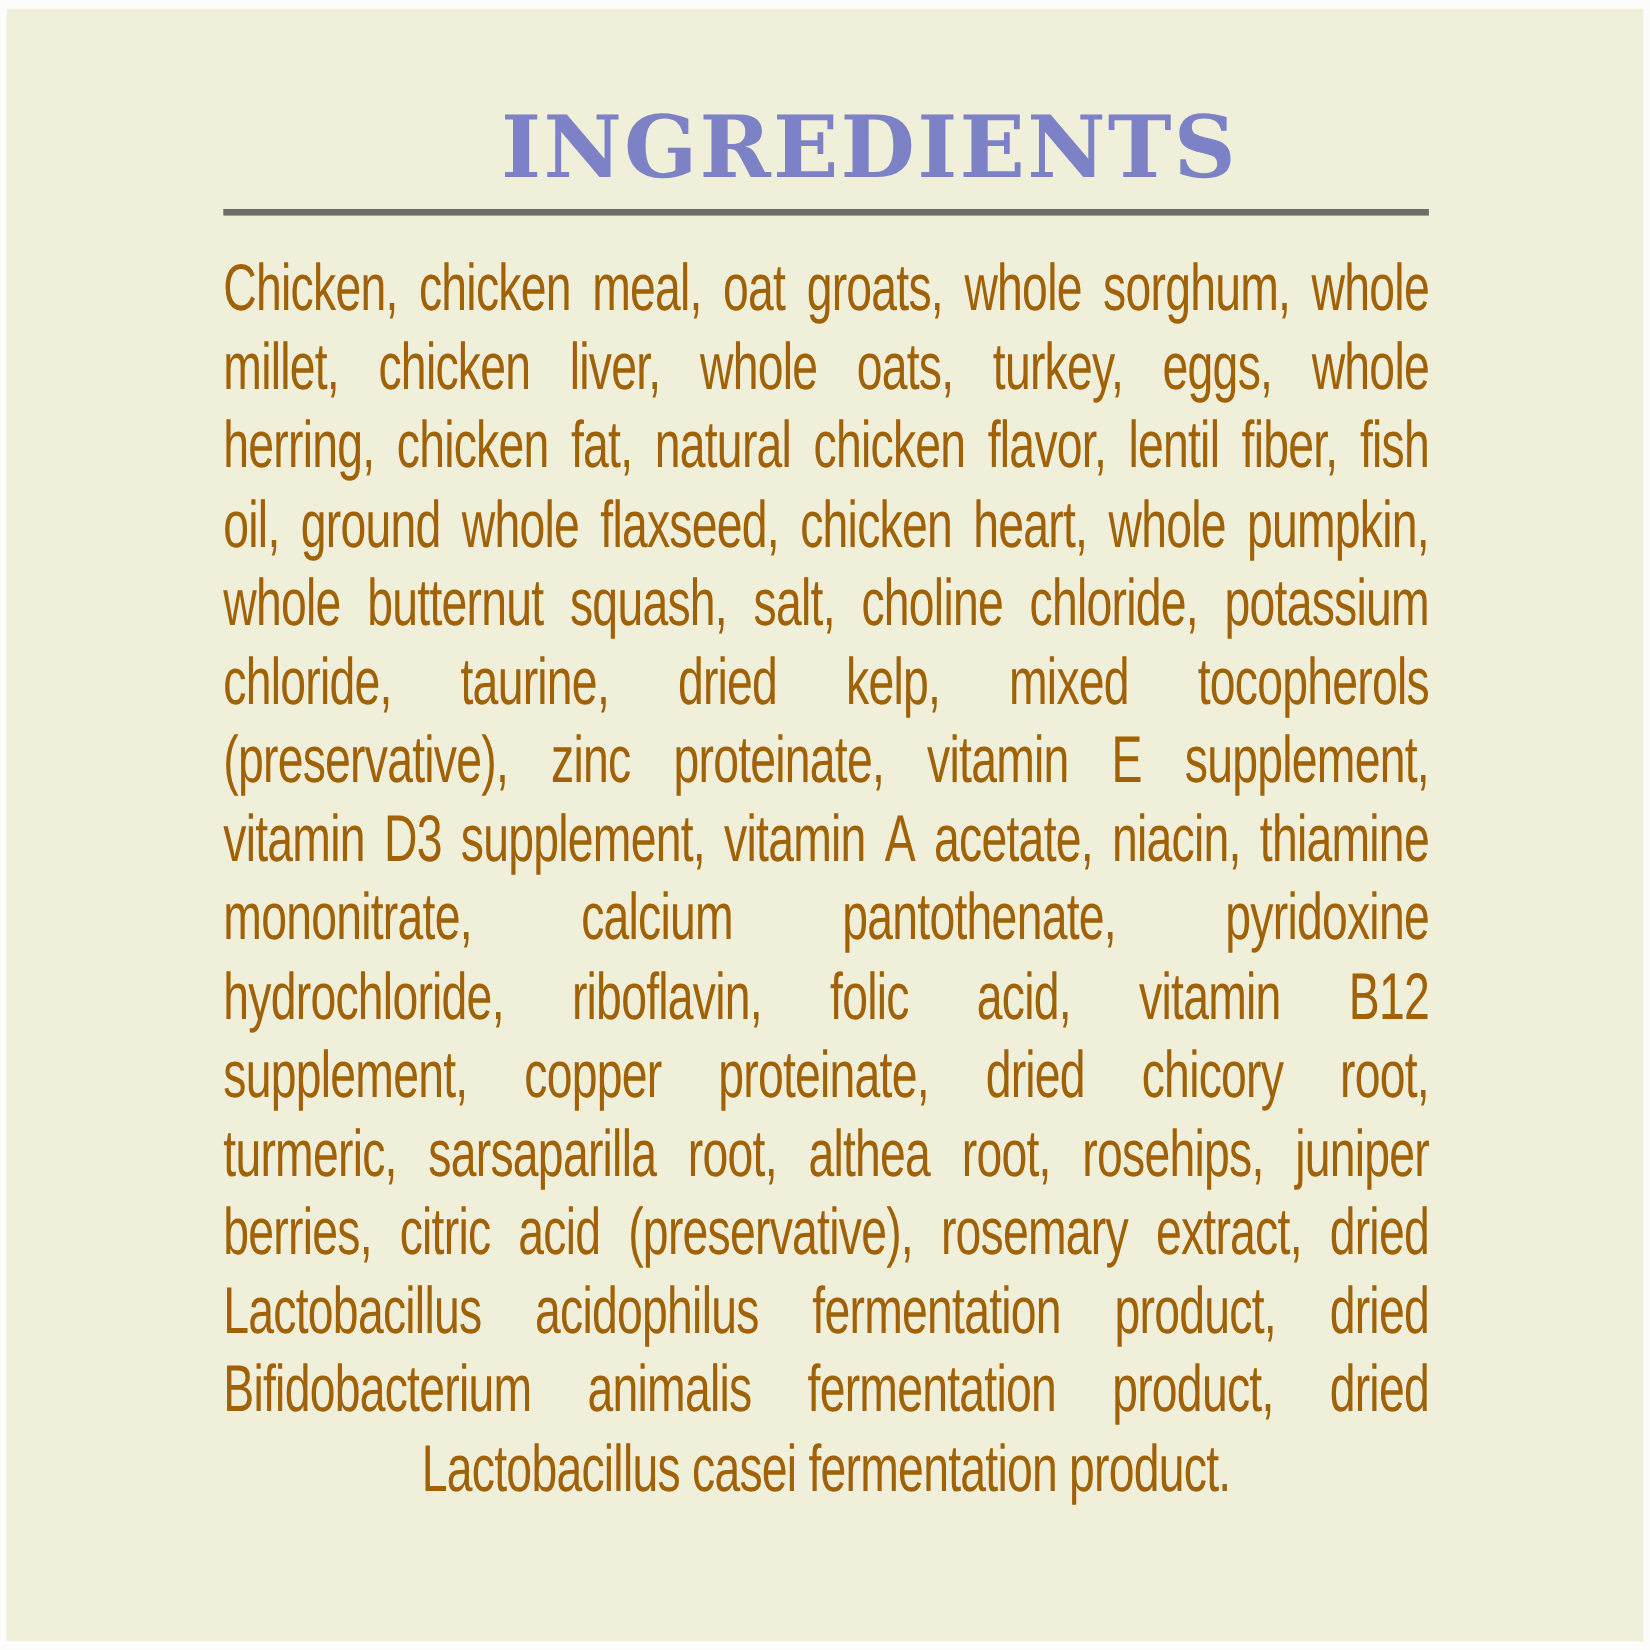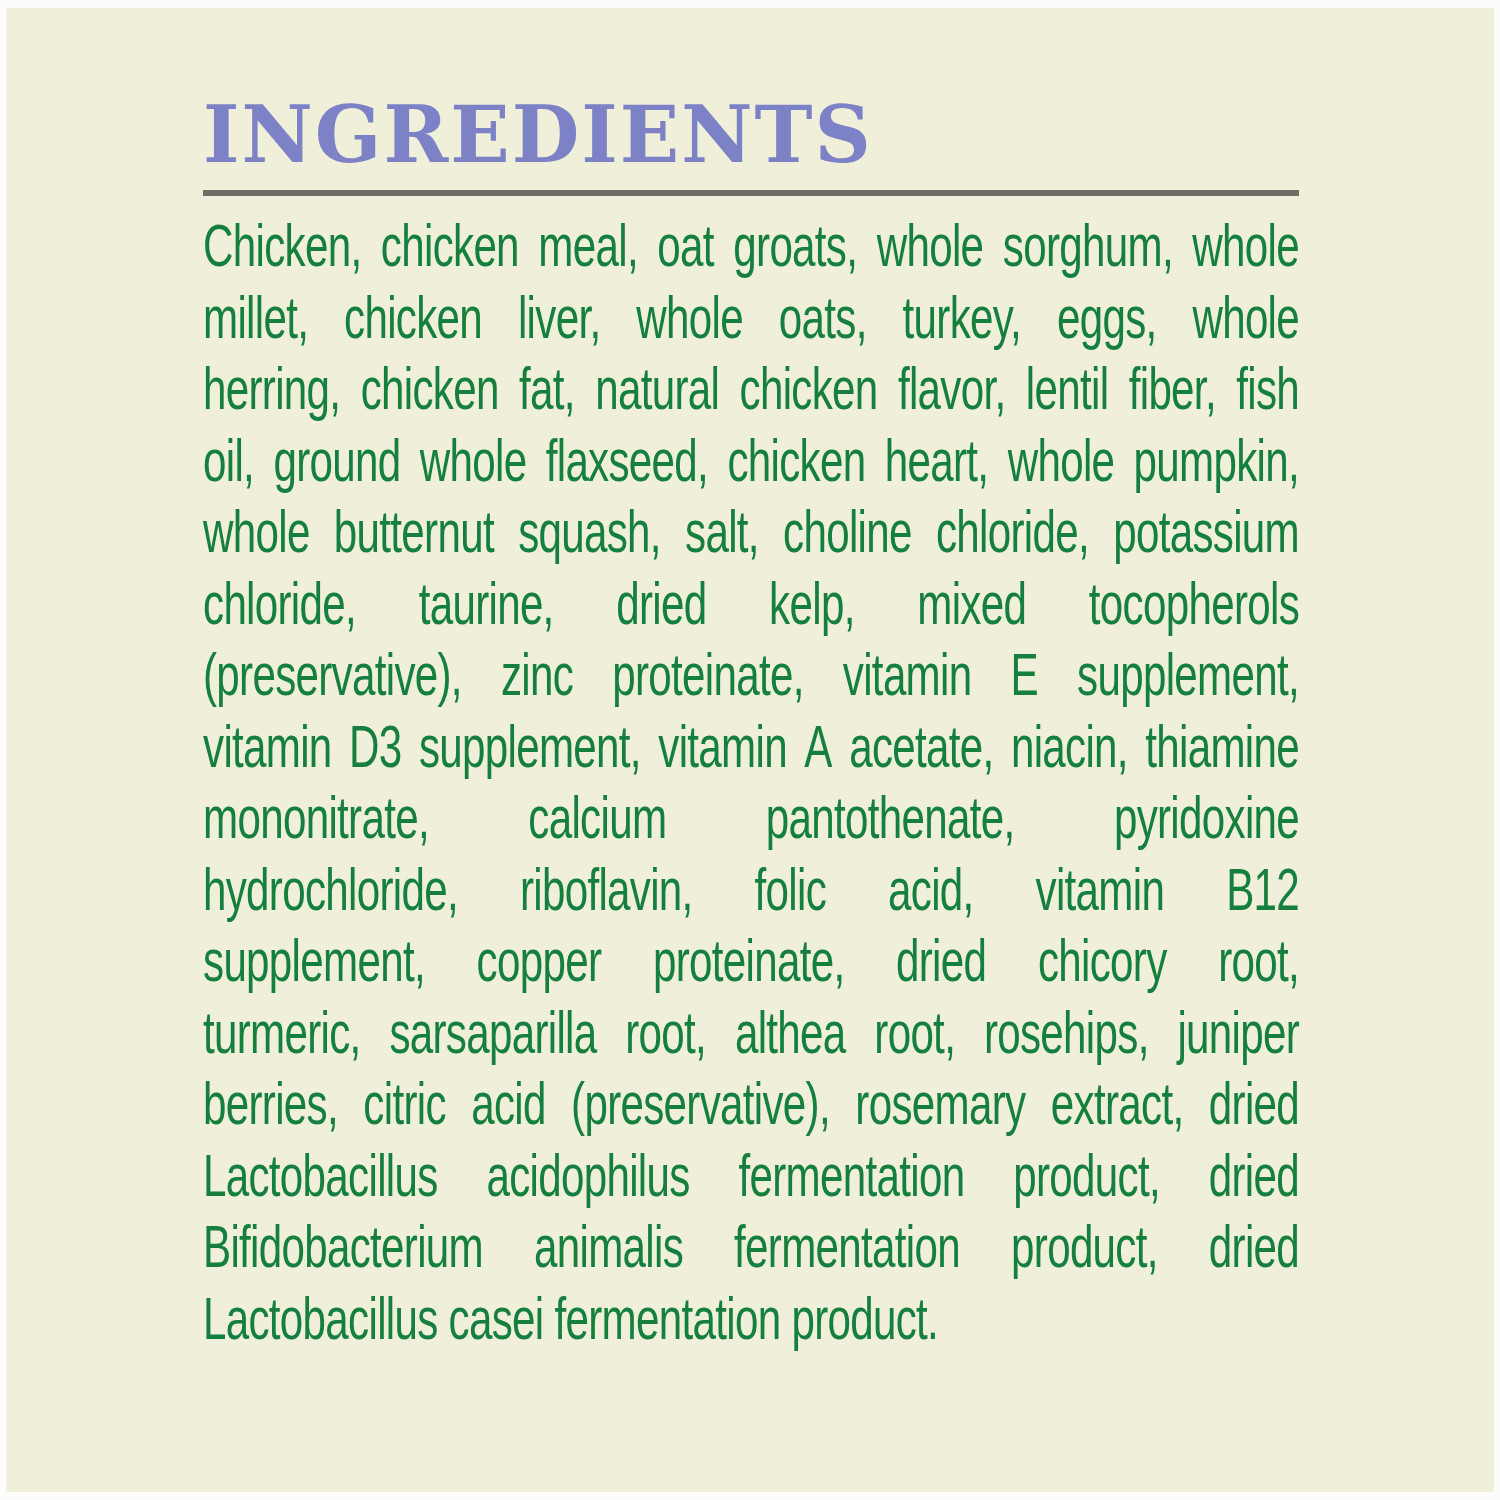--- a/index.html
+++ b/index.html
@@ -13,40 +13,41 @@
   }
   .label-card {
     position: absolute;
     left: 6px;
     top: 8px;
     right: 6px;
     bottom: 8px;
     background: #f0efda;
     box-sizing: border-box;
     padding: 88px 116px 0 197px;
+    text-align: center;
   }
   .page-title {
     font-family: "DejaVu Serif", serif;
     font-weight: 700;
     font-size: 78px;
     line-height: 78px;
     letter-spacing: 2px;
     color: #7d81c6;
     margin: 0;
   }
   .title-rule {
     width: 1096px;
     height: 6px;
     background: #6e6e66;
     margin-top: 16px;
     border: none;
   }
   .ingredients {
-    margin-top: 14px;
-    color: #15803d;
+    margin-top: 30px;
+    color: #a16207;
   }
   .ing-line {
     display: flex;
     justify-content: space-between;
     width: 1560px;
     transform: scaleX(0.7026);
     transform-origin: 0 50%;
     font-size: 60px;
     line-height: 71.5px;
     letter-spacing: -1px;

